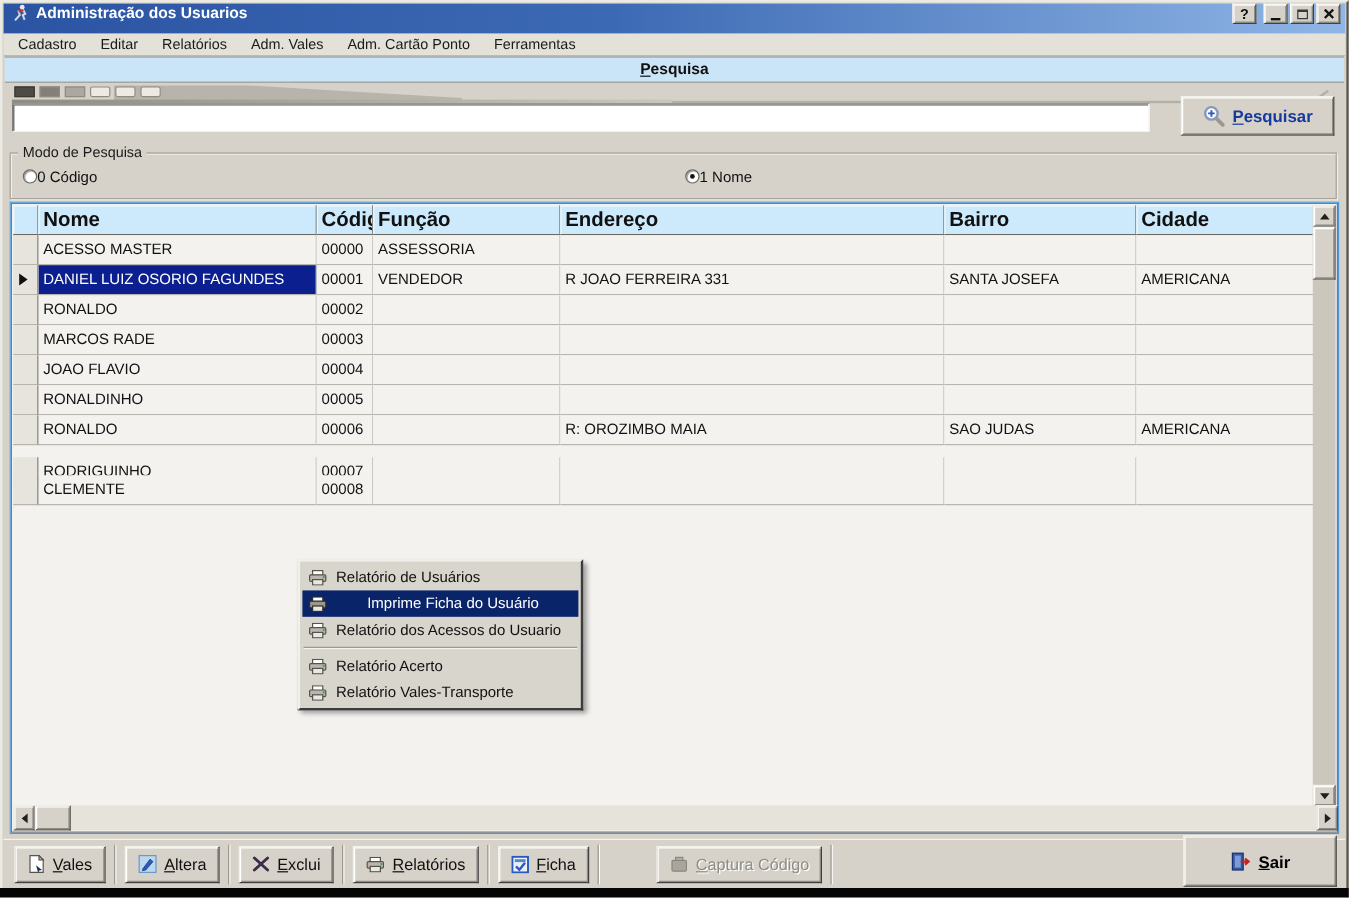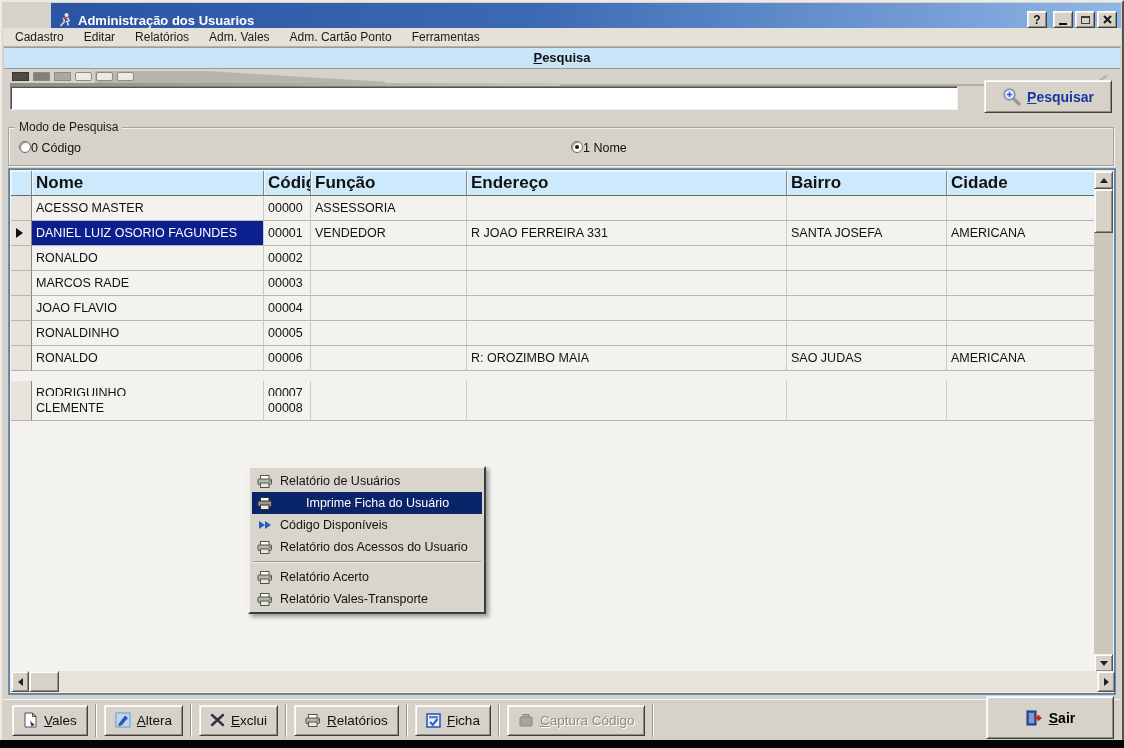--- a/index.html
+++ b/index.html
@@ -14,22 +14,22 @@
   
   .frame {
     position:absolute; inset:0;
     border:2px solid;
     border-color:#eceae4 #55534e #55534e #eceae4;
     pointer-events:none; z-index:50;
   }
   .titlebar {
     position:absolute; left:3px; top:3px; right:3px; height:25px;
     background:linear-gradient(90deg, var(--titlebar-left,#2b54a2) 0%, #3c69b4 45%, var(--titlebar-right,#8fb6e6) 100%);
-    display:flex; align-items:flex-end; padding:0 4px;
-    color:#fff; font-weight:bold; font-size:13px;margin-left:48px;
+    display:flex; align-items:flex-start; padding:0 4px;
+    color:#fff; font-weight:bold; font-size:13px;
   }
   .titlebar .app-icon { width:16px; height:16px; margin:0 5px 0 2px; flex:0 0 auto; }
   .titlebar .title { flex:1 1 auto; white-space:nowrap; overflow:hidden; }
   .wbtns { display:flex; gap:2px; align-items:center; }
   .wbtn {
     width:20px; height:17px; background:#d6d2c9;
     border:1px solid; border-color:#fff #404040 #404040 #fff;
     box-shadow: inset 1px 1px 0 #f2f0ea, inset -1px -1px 0 #8f8c84;
     display:flex; align-items:center; justify-content:center;
     font-size:12px; font-weight:bold; color:#101010;
@@ -174,21 +174,21 @@
   .cm-icon { width:17px; display:flex; justify-content:center; flex:0 0 auto; }
   
   .toolbar {
     position:absolute; left:3px; right:3px; top:699px; height:41px;
     background:#d6d2c9; border-top:1px solid #f4f2ec;
     display:flex; align-items:center; padding-left:9px;
   }
   .tb-btn { height:31px; padding:0 10px; font-size:13.5px; color:#101010; }
   .tb-btn .lbl { display:inline-block; }
   .tb-sep { width:2px; height:33px; margin:0 7px; border-left:1px solid #9a9890; border-right:1px solid #fff; }
-  .tb-btn.disabled { color:#8f8c84; text-shadow:1px 1px 0 #fff; }
+  .tb-btn.disabled { color:#8f8c84; text-shadow:1px 1px 0 #fff;margin-left:40px; }
   .btn-sair {
     position:absolute; right:7px; top:-4px; width:128px; height:43px;
     font-size:14px; font-weight:bold;
   }
   .bottom-strip { position:absolute; left:0; right:0; bottom:0; height:8px; background:#050505; z-index:60; }
 </style>
 </head>
 <body>
 
 <div class="frame"></div>
@@ -411,29 +411,20 @@
       <svg width="16" height="13" viewBox="0 0 16 13">
           <rect x="3.5" y="0.5" width="8.5" height="4" fill="#fff" stroke="#30302c"></rect>
           <rect x="1" y="4" width="13.5" height="5.5" rx="1" fill="#9a978e" stroke="#30302c"></rect>
           <rect x="3.5" y="8" width="8.5" height="4.5" fill="#e9e7e0" stroke="#30302c"></rect>
         </svg>
     </span>
     <span>Imprime Ficha do Usuário</span>
   </div>
   <div class="cm-item">
     <span class="cm-icon">
-      <svg width="16" height="12" viewBox="0 0 16 12">
-          <path d="M2 2 L8 6 L2 10 Z" fill="#2a5ac0"></path>
-          <path d="M8 2 L14 6 L8 10 Z" fill="#2a5ac0"></path>
-        </svg>
-    </span>
-    <span>Código Disponíveis</span>
-  </div>
-  <div class="cm-item">
-    <span class="cm-icon">
       <svg width="16" height="13" viewBox="0 0 16 13">
           <rect x="3.5" y="0.5" width="8.5" height="4" fill="#fff" stroke="#55534e"></rect>
           <rect x="1" y="4" width="13.5" height="5.5" rx="1" fill="#b9b6ad" stroke="#55534e"></rect>
           <rect x="3.5" y="8" width="8.5" height="4.5" fill="#e9e7e0" stroke="#55534e"></rect>
           <circle cx="12.8" cy="6" r="0.9" fill="#3aa050"></circle>
         </svg>
     </span>
     <span>Relatório dos Acessos do Usuario</span>
   </div>
   <div class="cm-sep"></div>

